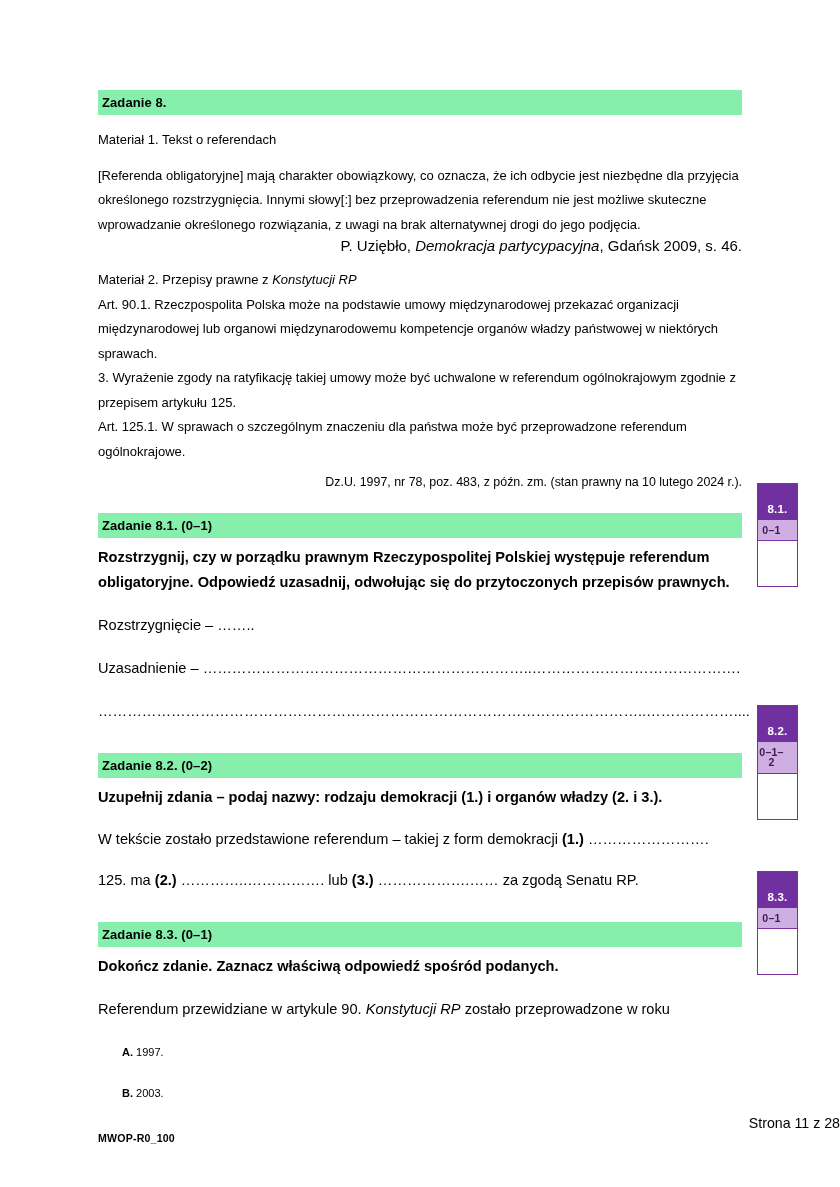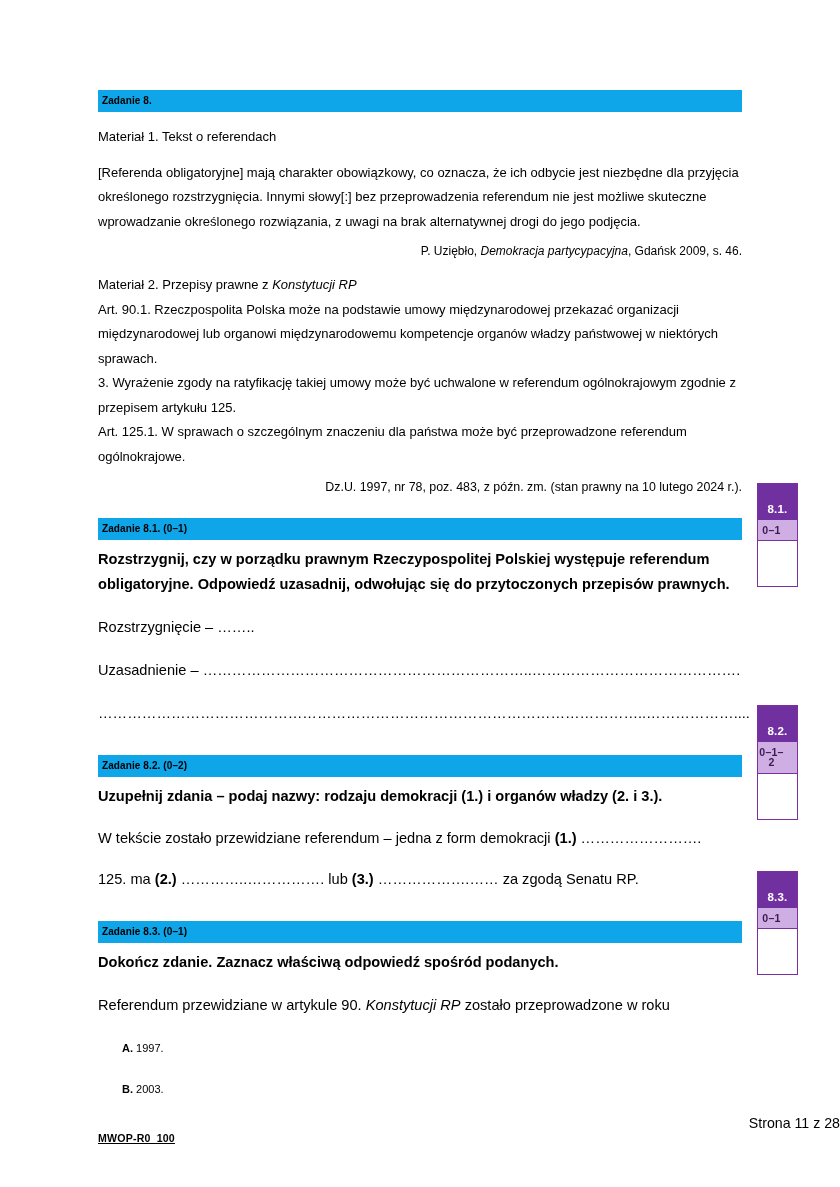--- a/index.html
+++ b/index.html
@@ -23,23 +23,23 @@
   }
   .content {
     position: absolute;
     left: 98px;
     top: 90px;
     width: 644px;
   }
 
   
   .task-bar {
-    background: #0ea5e9;
-    font-weight: bold;
-    font-size: 10px;
+    background: #86efac;
+    font-weight: bold;
+    font-size: 13px;
     line-height: 1.0;
     padding: 6px 4px 6px 4px;
     width: 644px;
     box-sizing: border-box;
     letter-spacing: 0.1px;
   }
 
   
   p {
     margin: 0;
@@ -49,23 +49,22 @@
   .mat-label {
     margin-top: 13px;
   }
   .para {
     margin-top: 11px;
   }
   .tight {
     margin-top: 0;
   }
   .citation {
-    margin-top: 8px;
     text-align: right;
-    font-size: 12px;
+    font-size: 15px;
     line-height: 18px;
   }
   .citation-small {
     margin-top: 9px;
     text-align: right;
     font-size: 12.4px;
     line-height: 18px;
   }
   em, .it {
     font-style: italic;
@@ -145,21 +144,20 @@
     text-align: right;
     font-size: 14.2px;
   }
   .footer-code {
     position: absolute;
     left: 98px;
     top: 1132px;
     font-size: 10.6px;
     font-weight: bold;
     letter-spacing: 0.2px;
-    text-decoration: underline;
   }
 </style>
 </head>
 <body>
 
 <div class="page">
 
   <div class="content">
 
     <div class="task-bar">Zadanie 8.</div>
@@ -177,21 +175,21 @@
     <div class="gap-before-bar"></div>
     <div class="task-bar">Zadanie 8.1. (0–1)</div>
     <p class="cmd">Rozstrzygnij, czy w porządku prawnym Rzeczypospolitej Polskiej występuje referendum obligatoryjne. Odpowiedź uzasadnij, odwołując się do przytoczonych przepisów prawnych.</p>
     <p class="answer-line">Rozstrzygnięcie – ……..</p>
     <p class="answer-line">Uzasadnienie – …………………………………………………………..…………………………………….</p>
     <p class="answer-line">…………………………………………………………………………………………………..………………....</p>
 
     <div class="gap-lg"></div>
     <div class="task-bar">Zadanie 8.2. (0–2)</div>
     <p class="cmd">Uzupełnij zdania – podaj nazwy: rodzaju demokracji (1.) i organów władzy (2. i 3.).</p>
-    <p class="fill-line"><span>W tekście zostało przewidziane referendum – jedna z form demokracji </span><b>(1.)</b><span> …………………….</span></p>
+    <p class="fill-line"><span>W tekście zostało przedstawione referendum – takiej z form demokracji </span><b>(1.)</b><span> …………………….</span></p>
     <p class="fill-line"><span>125. ma </span><b>(2.)</b><span> …………..……………. lub </span><b>(3.)</b><span> ……………….…… za zgodą Senatu RP.</span></p>
 
     <div class="gap-lg"></div>
     <div class="task-bar">Zadanie 8.3. (0–1)</div>
     <p class="cmd">Dokończ zdanie. Zaznacz właściwą odpowiedź spośród podanych.</p>
     <p class="answer-line"><span>Referendum przewidziane w artykule 90. </span><em>Konstytucji RP</em><span> zostało przeprowadzone w roku</span></p>
 
     <p class="option"><b>A.</b> <span>1997.</span></p>
     <p class="option"><b>B.</b> <span>2003.</span></p>
 

